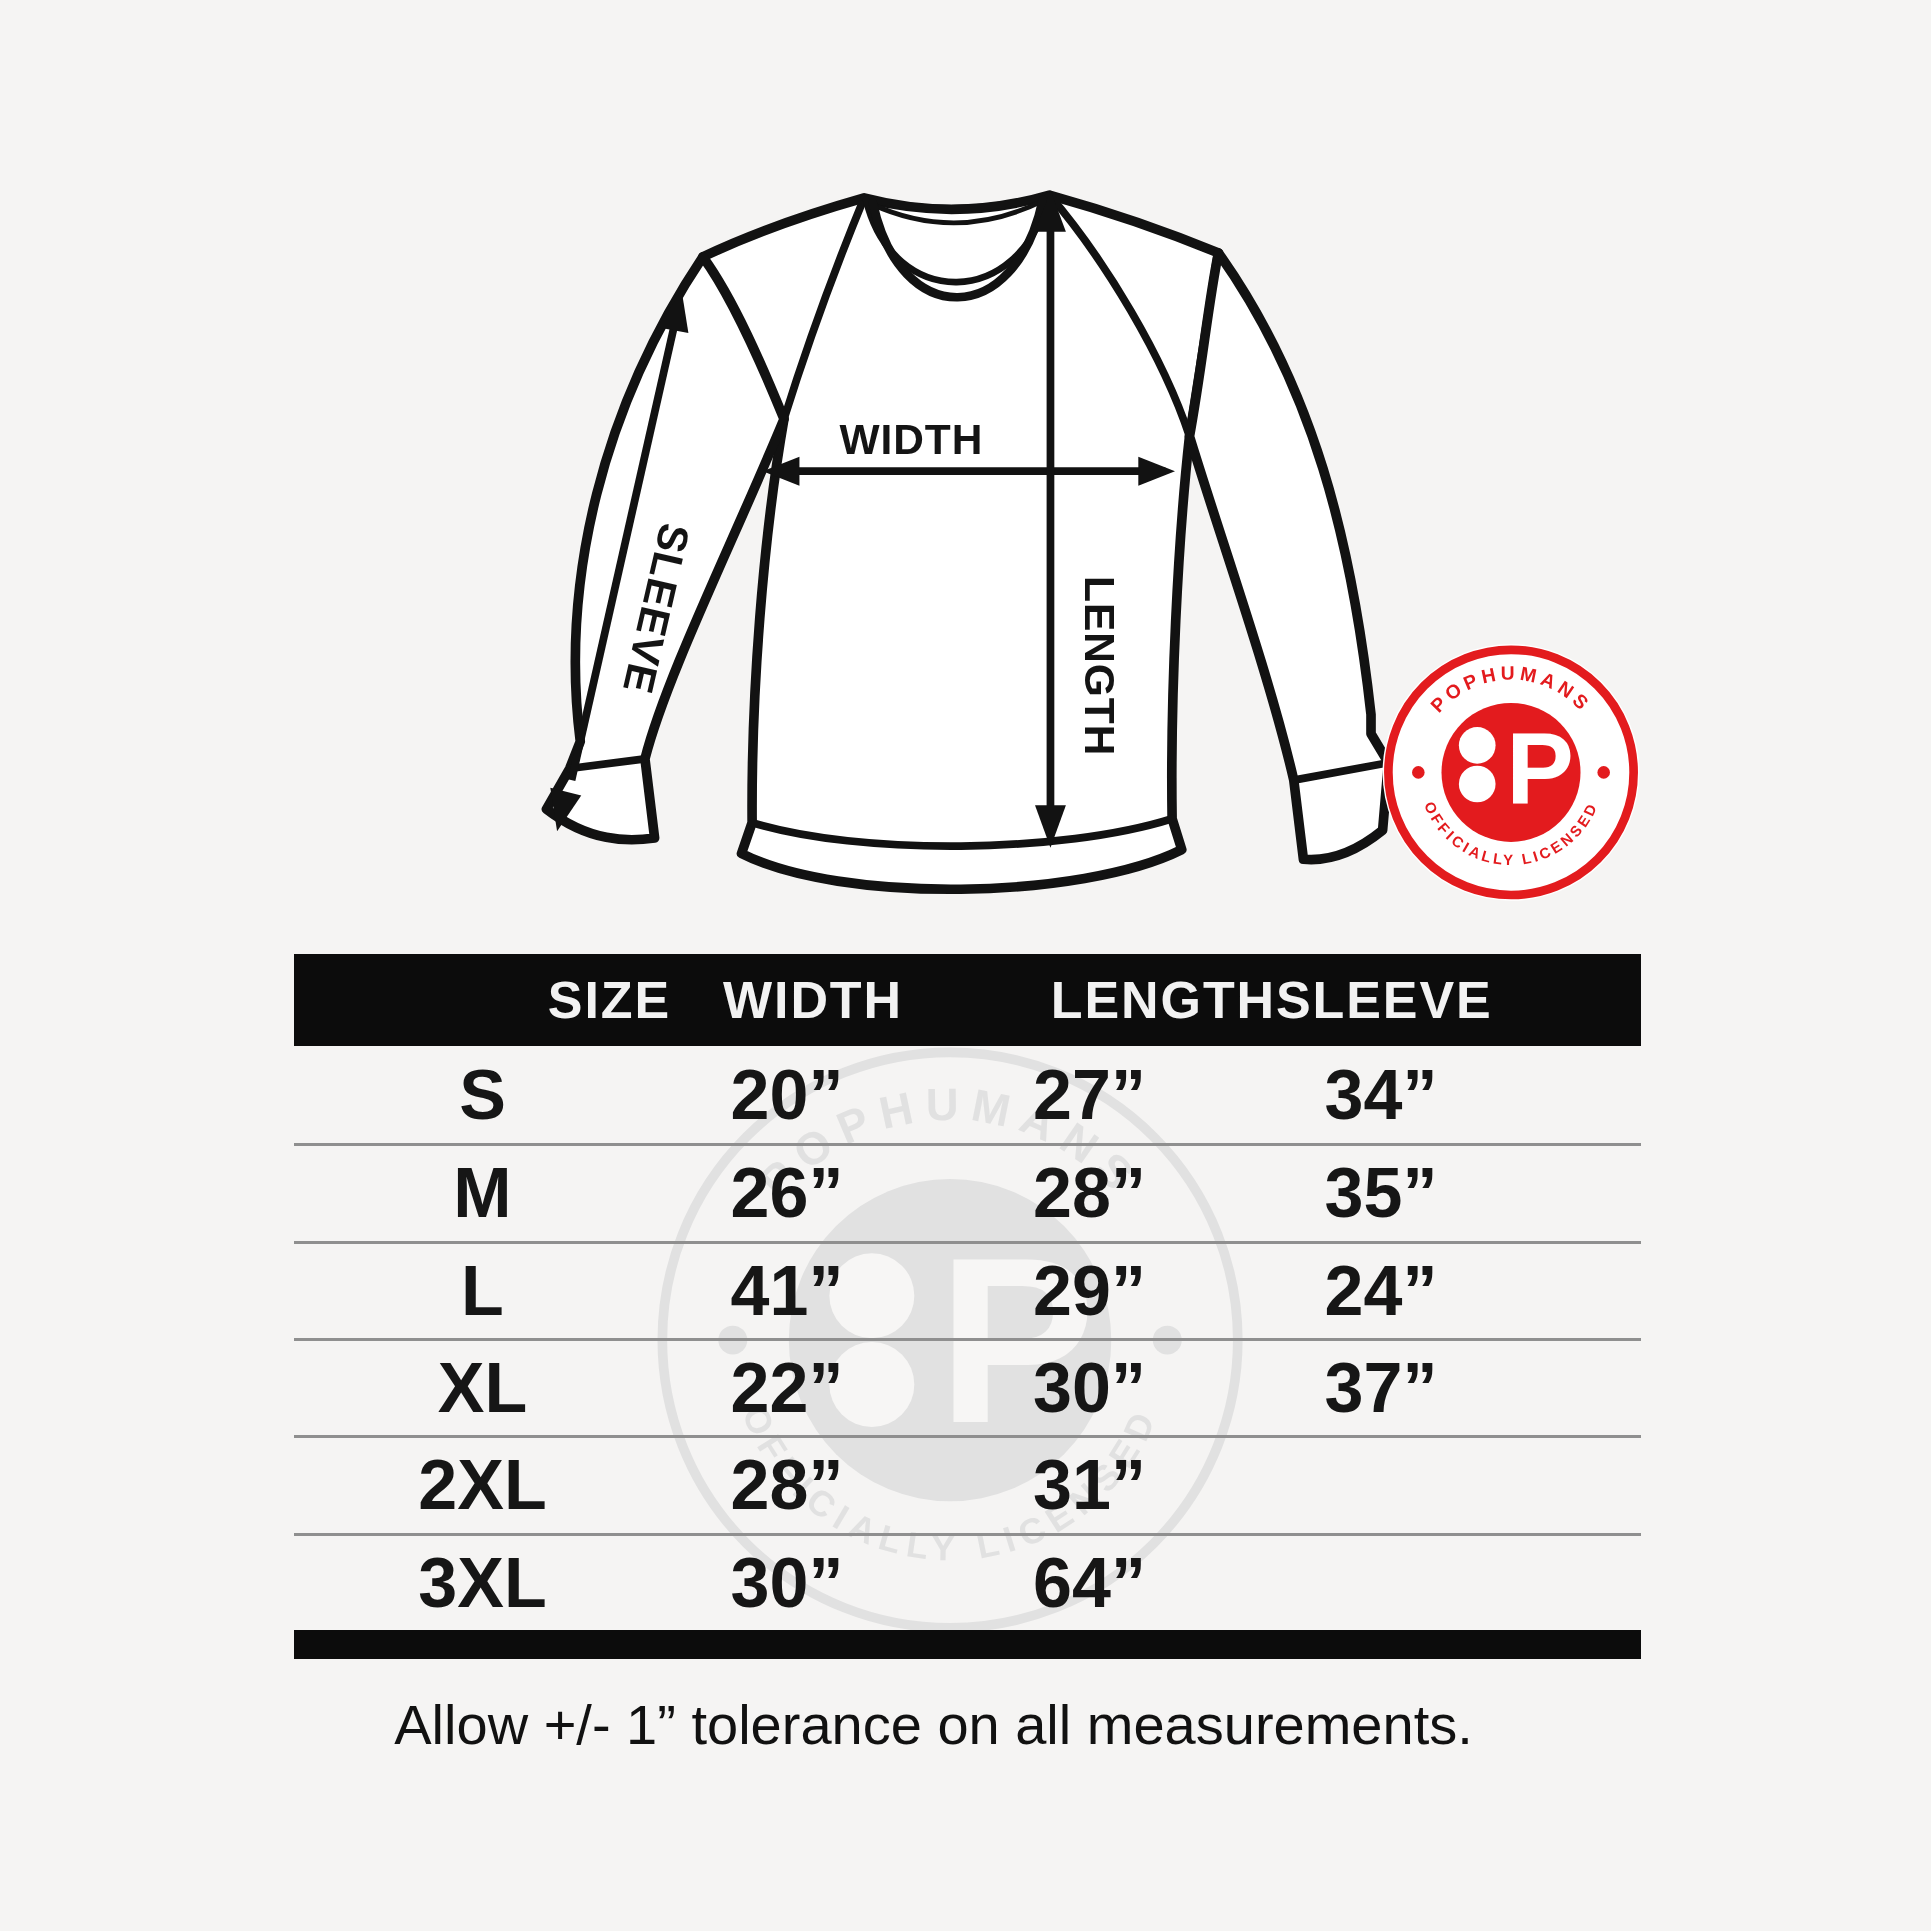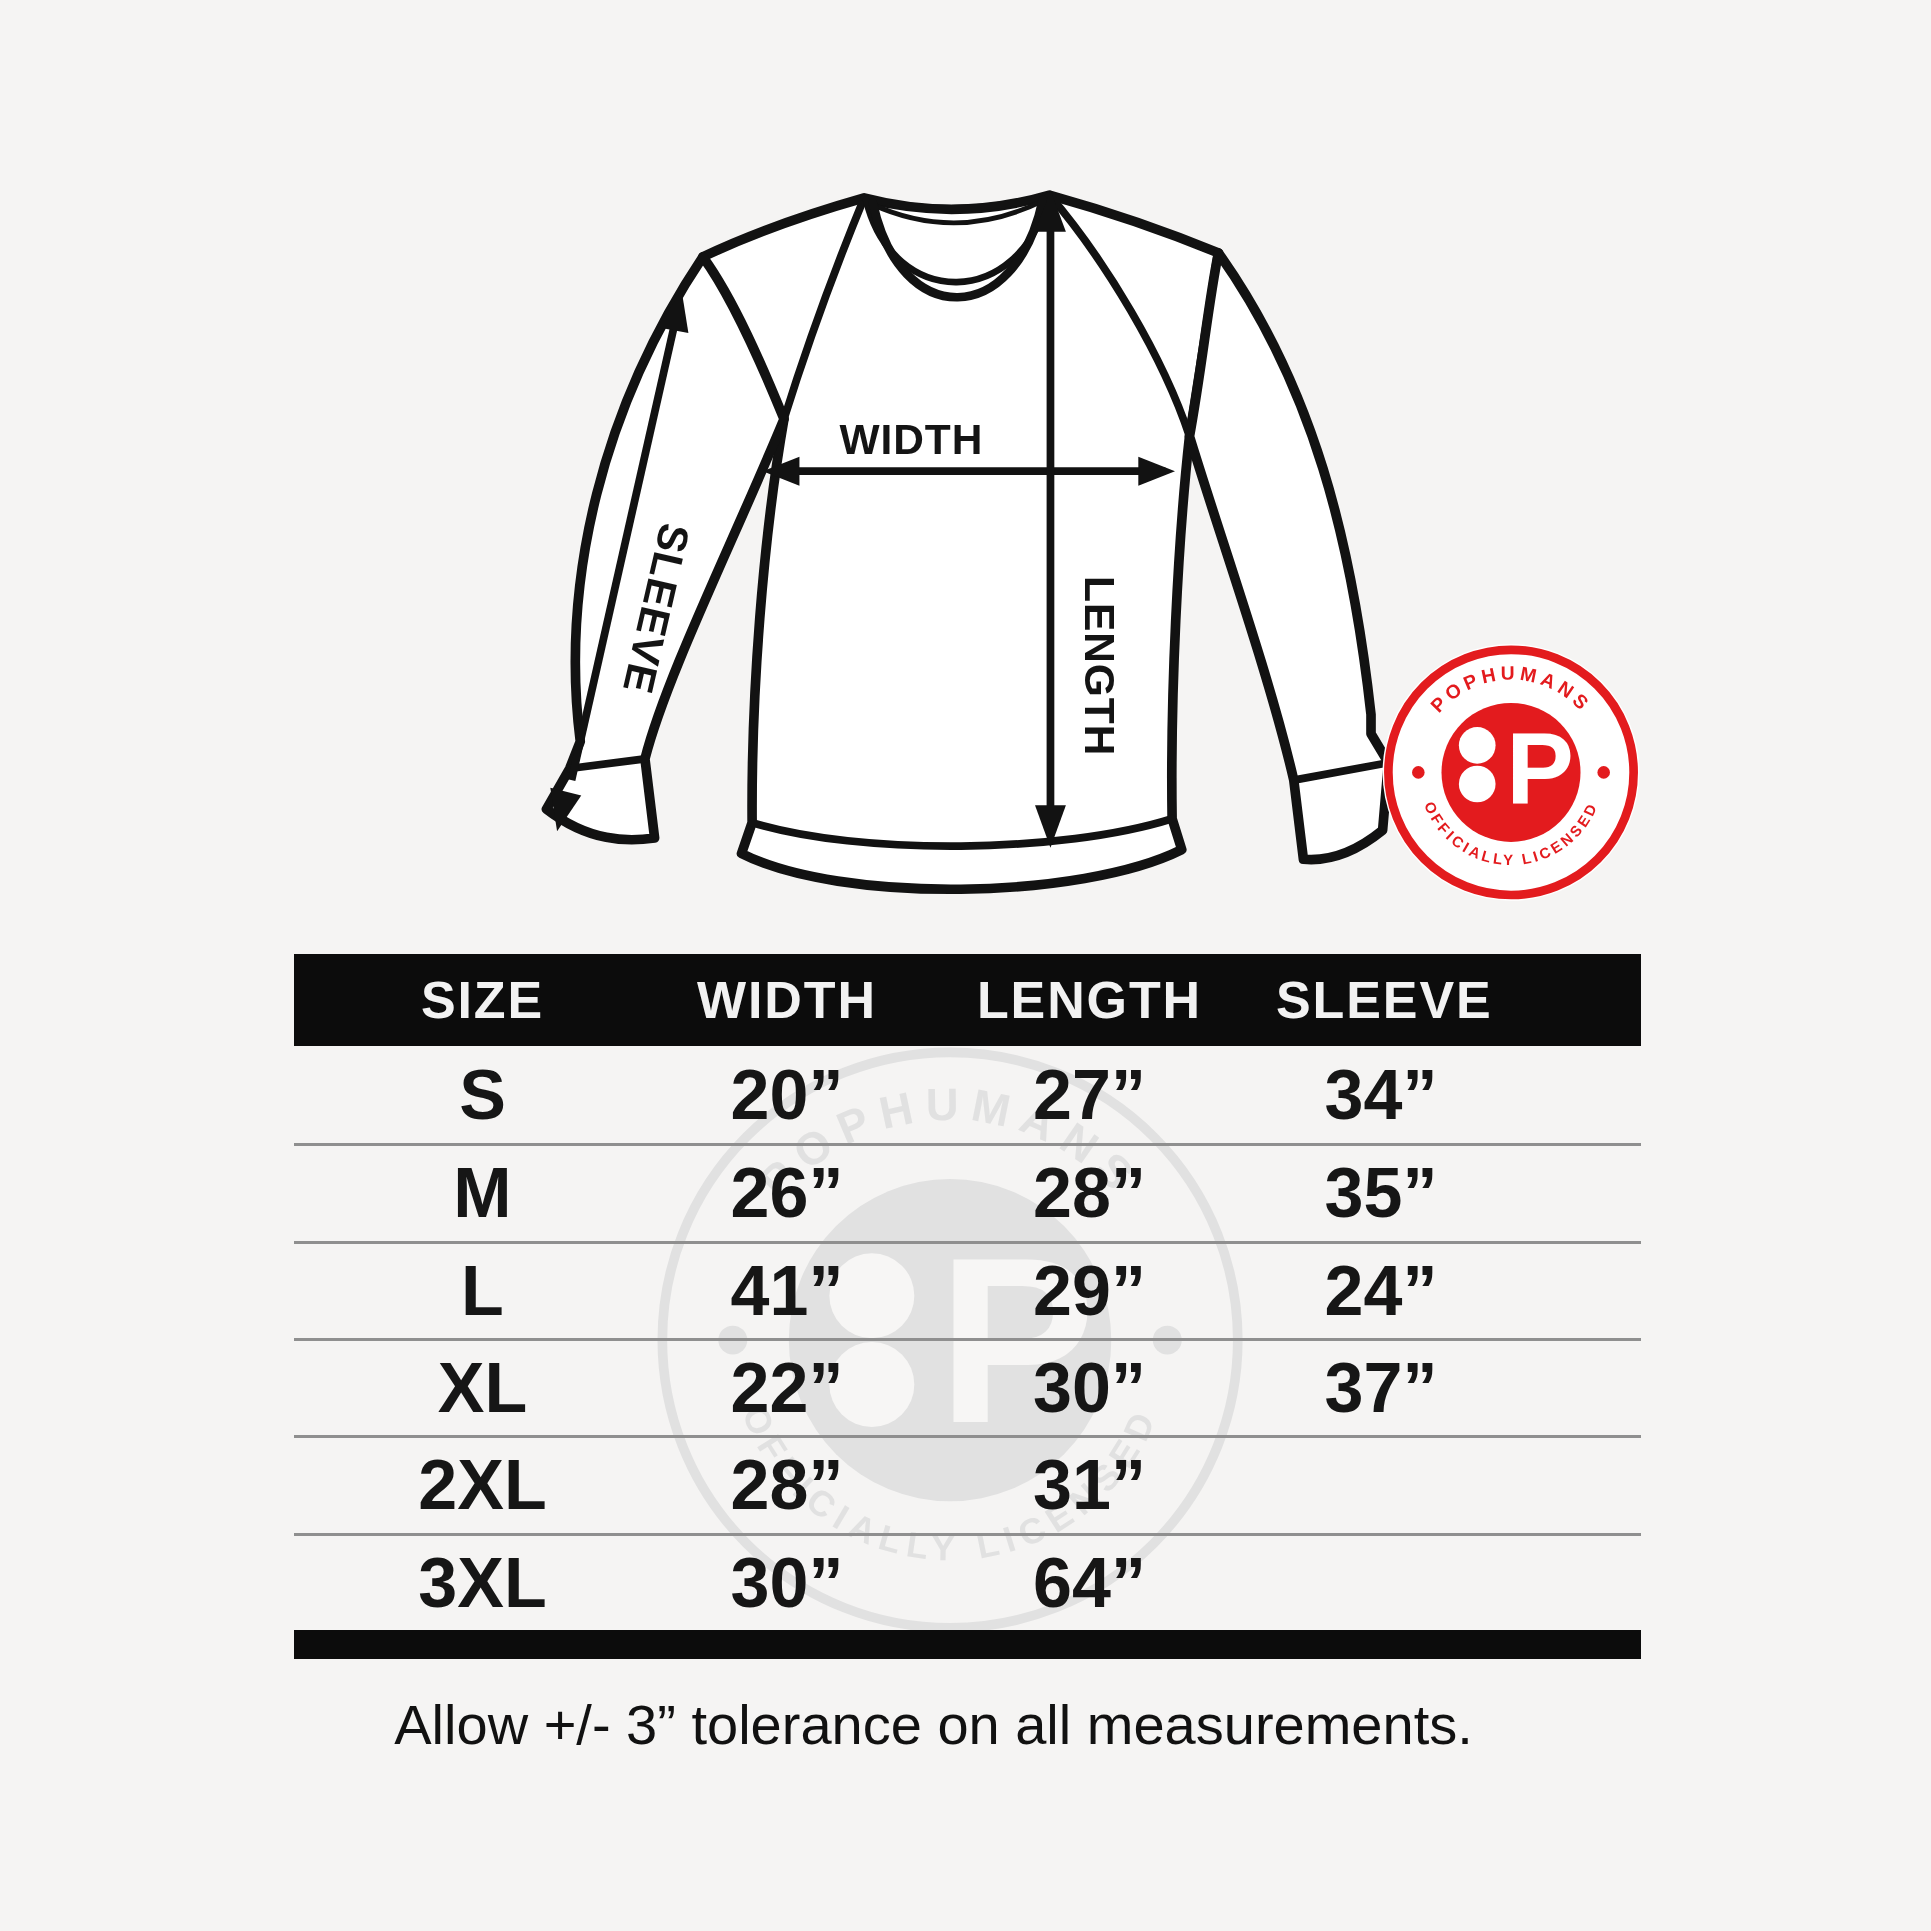--- a/index.html
+++ b/index.html
@@ -14,21 +14,21 @@
   .size-table{
     position:absolute;left:294px;top:954px;width:1347px;
   }
   .thead{
     height:92px;background:#0c0c0c;
     display:grid;grid-template-columns:377px 232px 373px 210px 155px;
     align-items:center;
   }
   .thead .cell{
     color:#f2f2f2;font-weight:bold;font-size:52px;letter-spacing:1.9px;
-    text-align:center;white-space:nowrap;
+    text-align:right;white-space:nowrap;
   }
   .tbody{
     height:584px;display:grid;grid-template-rows:repeat(6,1fr);
   }
   .trow{
     display:grid;grid-template-columns:377px 232px 373px 210px 155px;
     align-items:center;box-sizing:border-box;
   }
   .trow + .trow{border-top:3.9px solid #8f8f8f;}
   .trow .cell{
@@ -190,14 +190,14 @@
     </div>
     <div class="trow">
       <div class="cell">3XL</div>
       <div class="cell">30”</div>
       <div class="cell">64”</div>
     </div>
   </div>
   <div class="tbar"></div>
 </div>
 
-<div class="footnote">Allow +/- 3” tolerance on all measurements.</div>
+<div class="footnote">Allow +/- 1” tolerance on all measurements.</div>
 
 
 </body></html>

